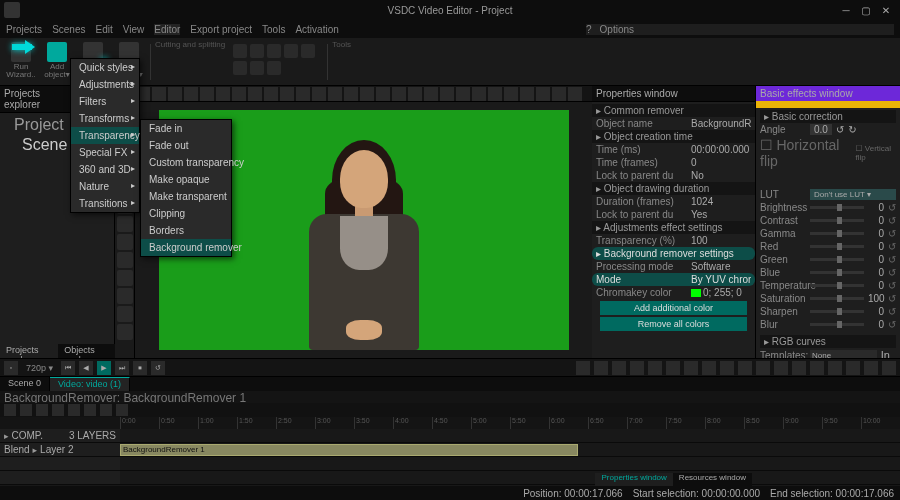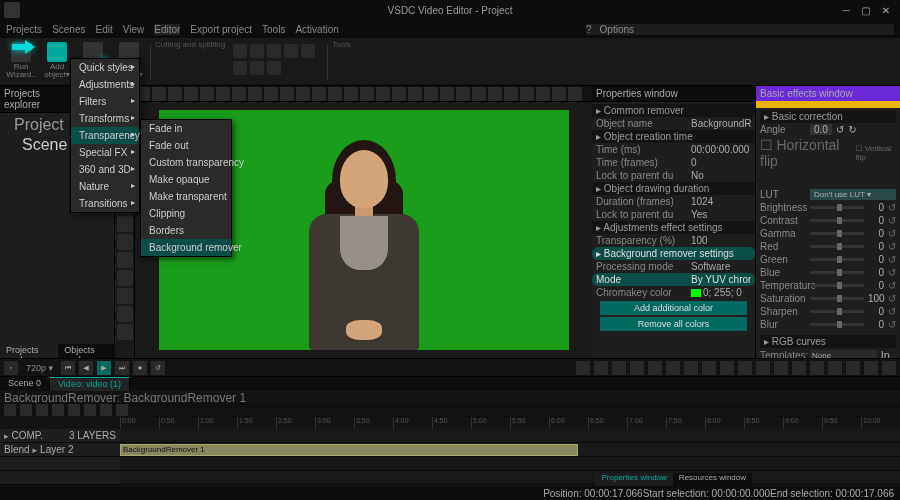--- a/index.html
+++ b/index.html
@@ -98,21 +98,21 @@
 .tlhdr { height:14px; background:#111; display:flex; align-items:center; padding:0 4px; gap:4px; }
 .tlhdr .b { width:12px; height:12px; background:#2a2a2a; cursor:pointer; }
 .ruler { height:12px; background:#141414; display:flex; position:relative; padding-left:120px; }
 .ruler .tick { flex:1; border-left:1px solid #333; font-size:7px; color:#555; padding-left:1px; }
 .tracks { flex:1; background:#181818; position:relative; }
 .track { height:14px; display:flex; border-bottom:1px solid #0a0a0a; }
 .track .thdr { width:120px; background:#1e1e1e; padding:1px 4px; font-size:9px; color:#999; display:flex; align-items:center; gap:3px; }
 .track .tlane { flex:1; position:relative; }
 .clip { position:absolute; top:1px; height:12px; background:#888860; border:1px solid #aaaa70; font-size:8px; color:#111; padding:0 2px; overflow:hidden; cursor:pointer; }
 .status { position:absolute; bottom:0; left:0; right:0; height:14px; background:#0d0d0d; display:flex; align-items:center; padding:0 6px; font-size:9px; color:#777; gap:12px; }
-.status .r { margin-left:auto; display:flex; gap:0; }
+.status .r { margin-left:auto; display:flex; gap:10px; }
 .ptabs { position:absolute; bottom:14px; right:148px; display:flex; background:#0d0d0d; height:13px; }
 .ptabs .t { padding:0 6px; font-size:8px; }
 .ptabs .t.on { background:#1e1e1e; color:#00a99d; }
 </style>
 </head>
 <body>
 
 <div class="titlebar">
   <div class="logo"></div>
   <div class="title">VSDC Video Editor - Project</div>

